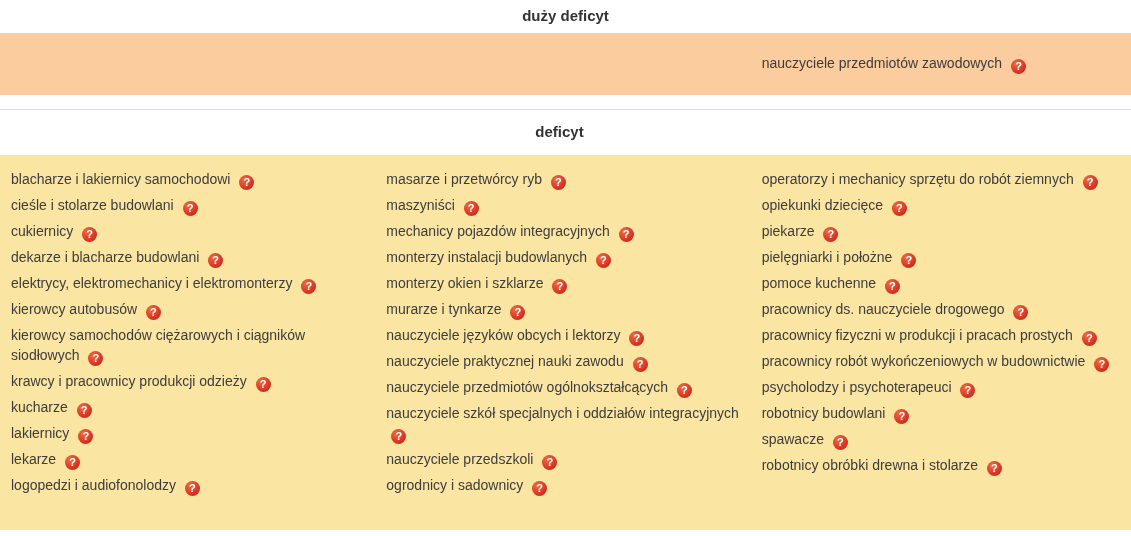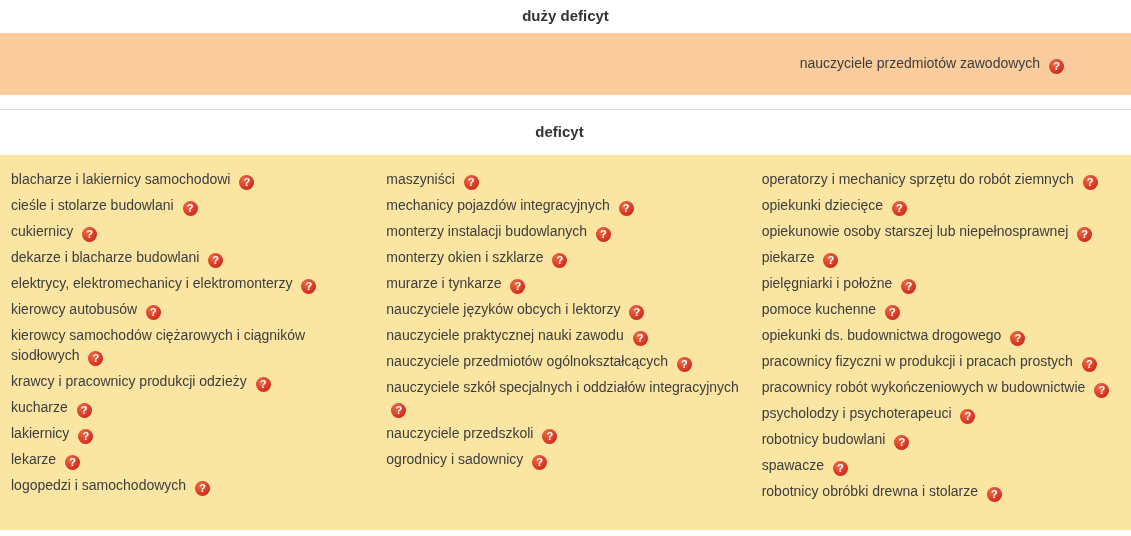--- a/index.html
+++ b/index.html
@@ -35,21 +35,21 @@
     grid-template-columns: repeat(3, 1fr);
     column-gap: 12px;
     box-sizing: border-box;
   }
   .band.single { padding: 20px 6px 21px 11px; }
   .band.list { padding: 14px 6px 15px 11px; }
   .item {
     line-height: 20px;
     margin-bottom: 5px;
   }
-  .band.single .item { margin-bottom: 0; margin-left: 38px; }
+  .band.single .item { margin-bottom: 0; }
   .item-label { color: #3d3d3d; }
   .help-icon {
     display: inline-block;
     width: 15px;
     height: 15px;
     line-height: 15px;
     border-radius: 50%;
     background: radial-gradient(circle at 35% 30%, #ef6a45, #cf2a1b 75%);
     color: #ffffff;
     font-weight: bold;
@@ -87,43 +87,43 @@
             <div class="item"><span class="item-label">cieśle i stolarze budowlani</span> <span class="help-icon">?</span></div>
             <div class="item"><span class="item-label">cukiernicy</span> <span class="help-icon">?</span></div>
             <div class="item"><span class="item-label">dekarze i blacharze budowlani</span> <span class="help-icon">?</span></div>
             <div class="item"><span class="item-label">elektrycy, elektromechanicy i elektromonterzy</span> <span class="help-icon">?</span></div>
             <div class="item"><span class="item-label">kierowcy autobusów</span> <span class="help-icon">?</span></div>
             <div class="item"><span class="item-label">kierowcy samochodów ciężarowych i ciągników siodłowych</span> <span class="help-icon">?</span></div>
             <div class="item"><span class="item-label">krawcy i pracownicy produkcji odzieży</span> <span class="help-icon">?</span></div>
             <div class="item"><span class="item-label">kucharze</span> <span class="help-icon">?</span></div>
             <div class="item"><span class="item-label">lakiernicy</span> <span class="help-icon">?</span></div>
             <div class="item"><span class="item-label">lekarze</span> <span class="help-icon">?</span></div>
-            <div class="item"><span class="item-label">logopedzi i samochodowych</span> <span class="help-icon">?</span></div>
+            <div class="item"><span class="item-label">logopedzi i audiofonolodzy</span> <span class="help-icon">?</span></div>
           </div>
           <div class="col">
+            <div class="item"><span class="item-label">masarze i przetwórcy ryb</span> <span class="help-icon">?</span></div>
             <div class="item"><span class="item-label">maszyniści</span> <span class="help-icon">?</span></div>
             <div class="item"><span class="item-label">mechanicy pojazdów integracyjnych</span> <span class="help-icon">?</span></div>
             <div class="item"><span class="item-label">monterzy instalacji budowlanych</span> <span class="help-icon">?</span></div>
             <div class="item"><span class="item-label">monterzy okien i szklarze</span> <span class="help-icon">?</span></div>
             <div class="item"><span class="item-label">murarze i tynkarze</span> <span class="help-icon">?</span></div>
             <div class="item"><span class="item-label">nauczyciele języków obcych i lektorzy</span> <span class="help-icon">?</span></div>
             <div class="item"><span class="item-label">nauczyciele praktycznej nauki zawodu</span> <span class="help-icon">?</span></div>
             <div class="item"><span class="item-label">nauczyciele przedmiotów ogólnokształcących</span> <span class="help-icon">?</span></div>
             <div class="item"><span class="item-label">nauczyciele szkół specjalnych i oddziałów integracyjnych</span> <span class="help-icon">?</span></div>
             <div class="item"><span class="item-label">nauczyciele przedszkoli</span> <span class="help-icon">?</span></div>
             <div class="item"><span class="item-label">ogrodnicy i sadownicy</span> <span class="help-icon">?</span></div>
           </div>
           <div class="col">
             <div class="item"><span class="item-label">operatorzy i mechanicy sprzętu do robót ziemnych</span> <span class="help-icon">?</span></div>
             <div class="item"><span class="item-label">opiekunki dziecięce</span> <span class="help-icon">?</span></div>
-            <div class="item"><span class="item-label">opiekunowie osoby starszej lub niepełnosprawnej</span> <span class="help-icon">?</span></div>
             <div class="item"><span class="item-label">piekarze</span> <span class="help-icon">?</span></div>
             <div class="item"><span class="item-label">pielęgniarki i położne</span> <span class="help-icon">?</span></div>
             <div class="item"><span class="item-label">pomoce kuchenne</span> <span class="help-icon">?</span></div>
-            <div class="item"><span class="item-label">opiekunki ds. budownictwa drogowego</span> <span class="help-icon">?</span></div>
+            <div class="item"><span class="item-label">pracownicy ds. nauczyciele drogowego</span> <span class="help-icon">?</span></div>
             <div class="item"><span class="item-label">pracownicy fizyczni w produkcji i pracach prostych</span> <span class="help-icon">?</span></div>
             <div class="item"><span class="item-label">pracownicy robót wykończeniowych w budownictwie</span> <span class="help-icon">?</span></div>
             <div class="item"><span class="item-label">psycholodzy i psychoterapeuci</span> <span class="help-icon">?</span></div>
             <div class="item"><span class="item-label">robotnicy budowlani</span> <span class="help-icon">?</span></div>
             <div class="item"><span class="item-label">spawacze</span> <span class="help-icon">?</span></div>
             <div class="item"><span class="item-label">robotnicy obróbki drewna i stolarze</span> <span class="help-icon">?</span></div>
           </div>
         </div>
     </div>
   </div>

